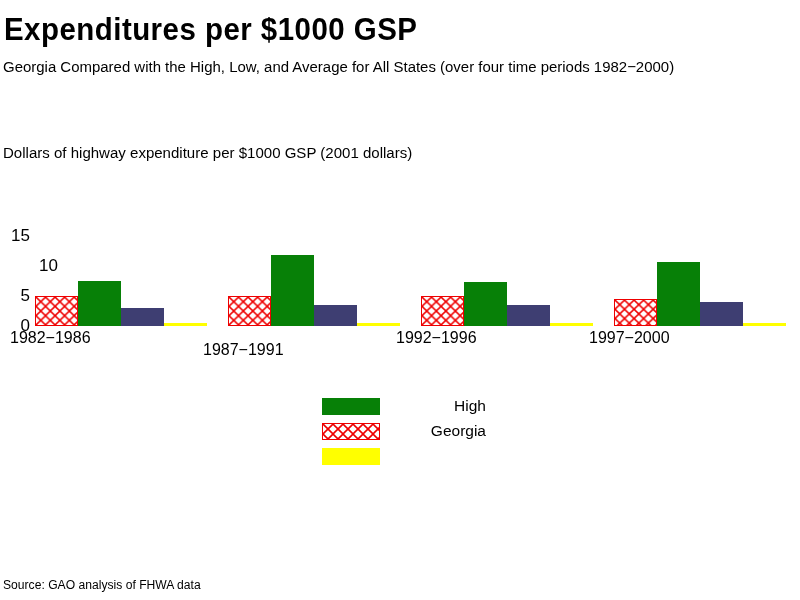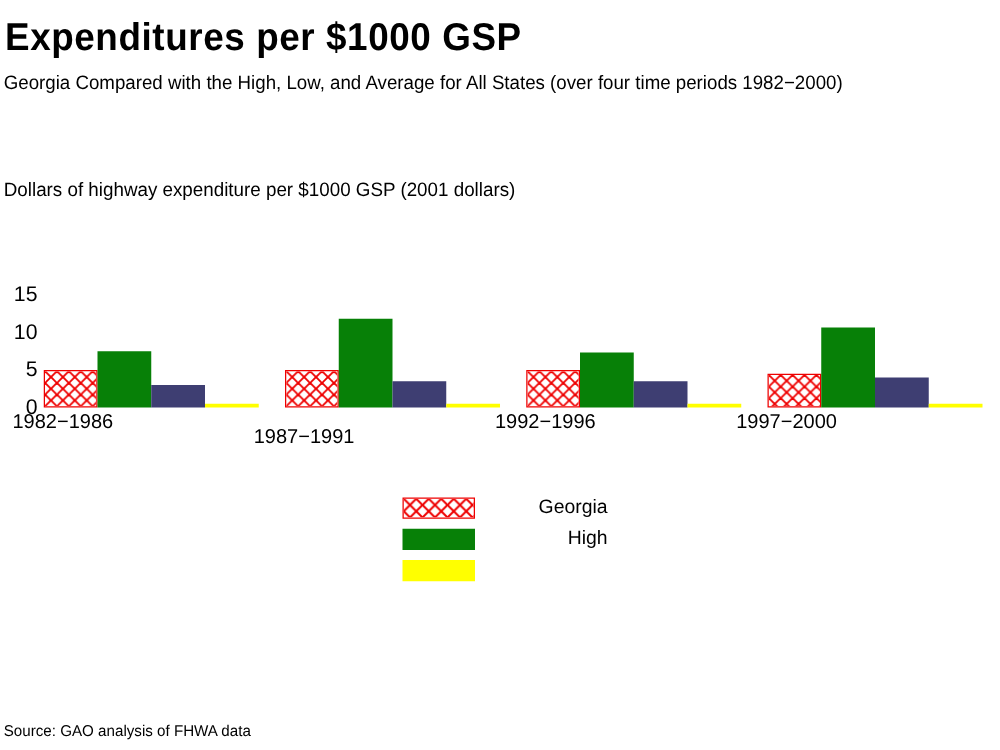--- a/index.html
+++ b/index.html
@@ -132,21 +132,21 @@
 
 <div id="chart-title">Expenditures per $1000 GSP</div>
 <div id="chart-subtitle">Georgia Compared with the High, Low, and Average for All States (over four time periods 1982−2000)</div>
 <div id="axis-label">Dollars of highway expenditure per $1000 GSP   (2001 dollars)</div>
 <div id="source-note">Source: GAO analysis of FHWA data</div>
 
 <div id="plot-area">
   <div id="y-axis-ticks">
       <div class="y-tick-label" style="left: 0px; top: 317px;">0</div>
       <div class="y-tick-label" style="left: 0px; top: 287px;">5</div>
-      <div class="y-tick-label" style="left: 0px; top: 257px;">10</div>
+      <div class="y-tick-label" style="left: 0px; top: 257px; padding-left: 28px;">10</div>
       <div class="y-tick-label" style="left: 0px; top: 227px; text-align: right;">15</div>
     </div>
   <div id="bars-layer">
       <div class="bar bar-georgia" style="left: 35px; width: 43px; top: 296px; height: 30px;">
         <svg class="bar-georgia-hatch" viewBox="0 0 43 30" preserveAspectRatio="none">
           <defs>
             <pattern id="xh0" width="10" height="10" patternUnits="userSpaceOnUse">
               <path d="M0,0 L10,10" stroke="#ee0000" stroke-width="1.6"></path>
               <path d="M10,0 L0,10" stroke="#ee0000" stroke-width="1.6"></path>
             </pattern>
@@ -203,31 +203,31 @@
   <div id="x-axis-ticks">
       <div class="x-tick-label" style="left: 10px; top: 330px; width: 222px;">1982−1986</div>
       <div class="x-tick-label" style="left: 203px; top: 342px; width: 222px;">1987−1991</div>
       <div class="x-tick-label" style="left: 396px; top: 330px; width: 222px;">1992−1996</div>
       <div class="x-tick-label" style="left: 589px; top: 330px; width: 222px;">1997−2000</div>
     </div>
 </div>
 
 <div id="legend">
     <div class="legend-row">
+      <div class="legend-swatch" style="background-color: rgb(7, 128, 7);"></div>
+      <div class="legend-label">High</div>
+    </div>
+    <div class="legend-row">
       <div class="legend-swatch legend-swatch-georgia"><svg width="56" height="15">
           <defs>
             <pattern id="lgxh" width="10" height="10" patternUnits="userSpaceOnUse">
               <path d="M0,0 L10,10" stroke="#ee0000" stroke-width="1.6"></path>
               <path d="M10,0 L0,10" stroke="#ee0000" stroke-width="1.6"></path>
             </pattern>
           </defs>
           <rect width="56" height="15" fill="url(#lgxh)"></rect>
         </svg></div>
       <div class="legend-label">Georgia</div>
     </div>
     <div class="legend-row">
-      <div class="legend-swatch" style="background-color: rgb(7, 128, 7);"></div>
-      <div class="legend-label">High</div>
-    </div>
-    <div class="legend-row">
       <div class="legend-swatch" style="background-color: rgb(255, 255, 0);"></div>
     </div>
   </div>
 
 </body></html>

